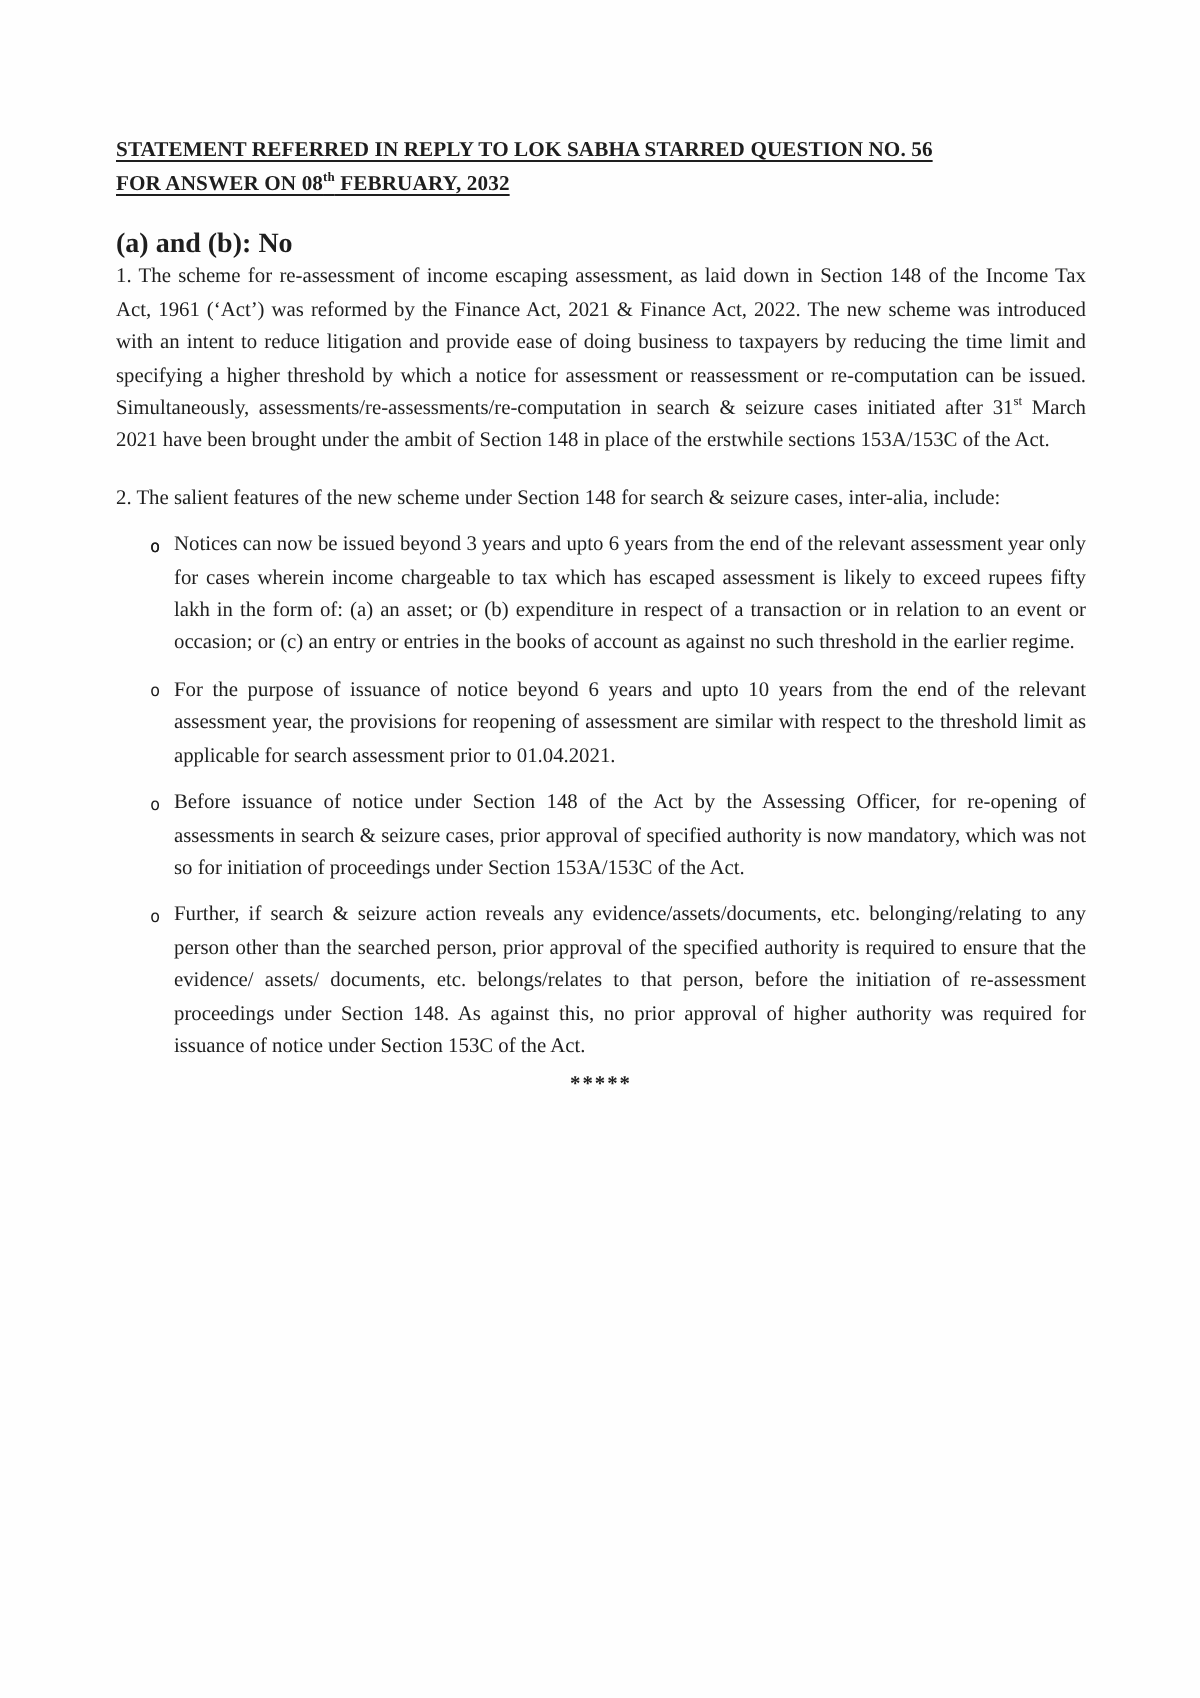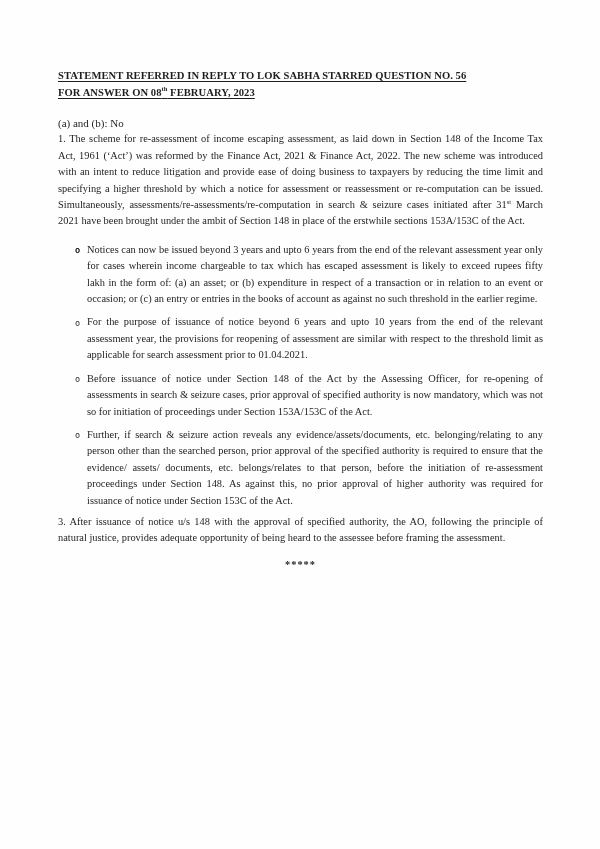--- a/index.html
+++ b/index.html
@@ -24,22 +24,22 @@
     font-weight: bold;
     line-height: 17px;
     margin: 0 0 14px 0;
     letter-spacing: 0.05px;
   }
   .doc-title .title-line {
     text-decoration: underline;
     text-underline-offset: 2px;
   }
   .answer-line {
-    font-size: 11px;
-    font-weight: normal;
+    font-size: 14px;
+    font-weight: bold;
     line-height: 16.4px;
     margin: 0;
   }
   p.body-para {
     font-size: 10.4px;
     line-height: 16.4px;
     text-align: justify;
     margin: 0 0 12px 0;
   }
   p.intro-para {
@@ -81,27 +81,28 @@
     margin-top: 5px;
   }
 </style>
 </head>
 <body>
 
 <div class="page">
 
   <div class="doc-title">
     <div class="title-line">STATEMENT REFERRED IN REPLY TO LOK SABHA STARRED QUESTION NO. 56</div>
-    <div class="title-line"><span>FOR ANSWER ON 08</span><sup class="ordinal">th</sup><span> FEBRUARY, 2023</span></div>
+    <div class="title-line"><span>FOR ANSWER ON 08</span><sup class="ordinal">th</sup><span> FEBRUARY, 2032</span></div>
   </div>
 
   <p class="answer-line"><span>(a) and (b)</span><span>: </span><span>No</span></p>
 
   <p class="body-para"><span>1. The scheme for re-assessment of income escaping assessment, as laid down in Section 148 of the Income Tax Act, 1961 (‘Act’) was reformed by the Finance Act, 2021 &amp; Finance Act, 2022. The new scheme was introduced with an intent to reduce litigation and provide ease of doing business to taxpayers by reducing the time limit and specifying a higher threshold by which a notice for assessment or reassessment or re-computation can be issued. Simultaneously, assessments/re-assessments/re-computation in search &amp; seizure cases initiated after 31</span><sup class="ordinal">st</sup><span> March 2021 have been brought under the ambit of Section 148 in place of the erstwhile sections 153A/153C of the Act.</span></p>
 
+  <p class="body-para intro-para">2. The salient features of the new scheme under Section 148 for search &amp; seizure cases, inter-alia, include:</p>
 
   <ul class="points">
     <li class="point">
       <span class="bullet-marker">o</span>
     </li>
     <li class="point">
       <span class="bullet-marker">o</span>
       <span>Notices can now be issued beyond 3 years and upto 6 years from the end of the relevant assessment year only for cases wherein income chargeable to tax which has escaped assessment is likely to exceed rupees fifty lakh in the form of: (a) an asset; or (b) expenditure in respect of a transaction or in relation to an event or occasion; or (c) an entry or entries in the books of account as against no such threshold in the earlier regime.</span>
     </li>
     <li class="point">
@@ -111,17 +112,16 @@
     <li class="point">
       <span class="bullet-marker">o</span>
       <span>Before issuance of notice under Section 148 of the Act by the Assessing Officer, for re-opening of assessments in search &amp; seizure cases, prior approval of specified authority is now mandatory, which was not so for initiation of proceedings under Section 153A/153C of the Act.</span>
     </li>
     <li class="point">
       <span class="bullet-marker">o</span>
       <span>Further, if search &amp; seizure action reveals any evidence/assets/documents, etc. belonging/relating to any person other than the searched person, prior approval of the specified authority is required to ensure that the evidence/ assets/ documents, etc. belongs/relates to that person, before the initiation of re-assessment proceedings under Section 148. As against this, no prior approval of higher authority was required for issuance of notice under Section 153C of the Act.</span>
     </li>
   </ul>
 
-  <p class="body-para">3. After issuance of notice u/s 148 with the approval of specified authority, the AO, following the principle of natural justice, provides adequate opportunity of being heard to the assessee before framing the assessment.</p>
 
   <div class="end-mark">*****</div>
 
 </div>
 
 </body></html>

